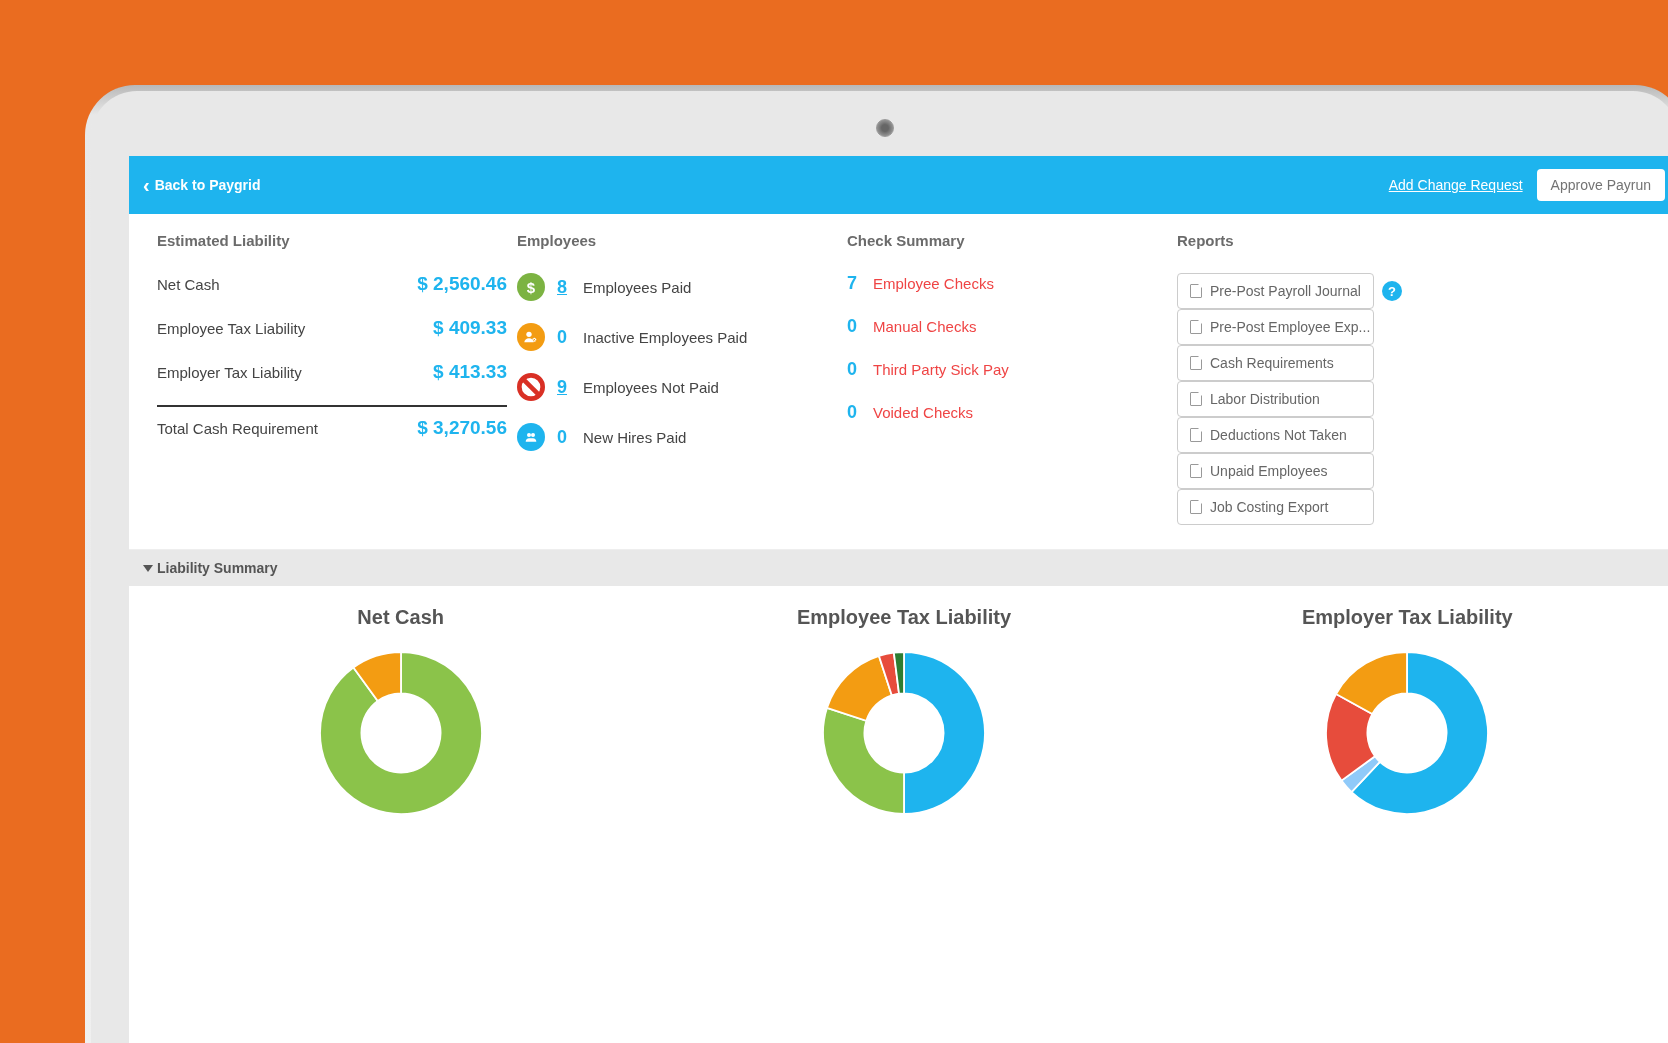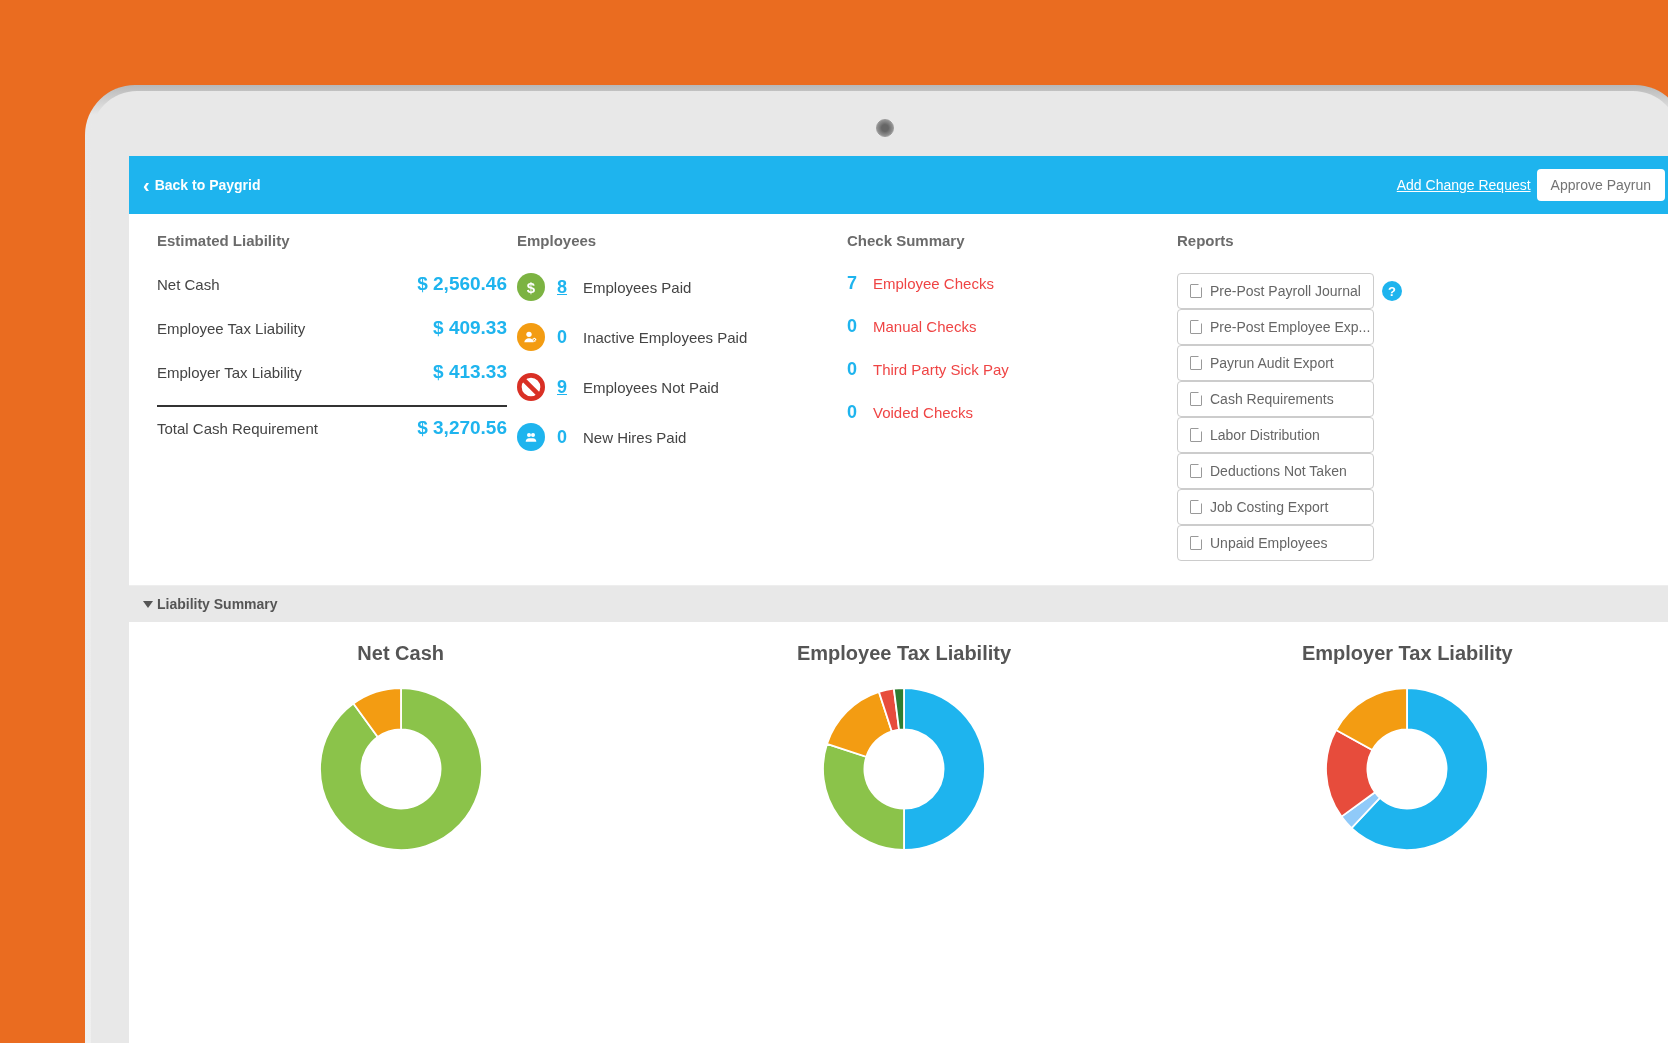--- a/index.html
+++ b/index.html
@@ -76,21 +76,21 @@
   text-align: center;
   font-size: 13px;
   line-height: 1.4;
   top: 8px;
 }
 .header-center .bold { font-weight: 700; }
 .header-right {
   margin-left: auto;
   display: flex;
   align-items: center;
-  gap: 6px;
+  gap: 14px;
 }
 .add-change-link {
   text-decoration: underline;
   cursor: pointer;
 }
 .approve-btn {
   background: #fff;
   color: #737373;
   border: none;
   padding: 8px 14px;
@@ -378,41 +378,37 @@
               <span>Pre-Post Payroll Journal</span>
             </button>
             <div class="help-icon">?</div>
           </div>
           <button class="report-btn">
             <span class="pdf-icon"></span>
             <span>Pre-Post Employee Exp...</span>
           </button>
           <button class="report-btn">
             <span class="pdf-icon"></span>
-            <span>Payrun Audit Export</span>
-          </button>
-          <button class="report-btn">
-            <span class="pdf-icon"></span>
             <span>Cash Requirements</span>
           </button>
           <button class="report-btn">
             <span class="pdf-icon"></span>
             <span>Labor Distribution</span>
           </button>
           <button class="report-btn">
             <span class="pdf-icon"></span>
             <span>Deductions Not Taken</span>
           </button>
           <button class="report-btn">
             <span class="pdf-icon"></span>
+            <span>Unpaid Employees</span>
+          </button>
+          <button class="report-btn">
+            <span class="pdf-icon"></span>
             <span>Job Costing Export</span>
-          </button>
-          <button class="report-btn">
-            <span class="pdf-icon"></span>
-            <span>Unpaid Employees</span>
           </button>
         </div>
       </div>
 
       <div class="liability-section-header">
         <span class="triangle-down"></span>
         <span>Liability Summary</span>
       </div>
 
       <div class="charts-row">

